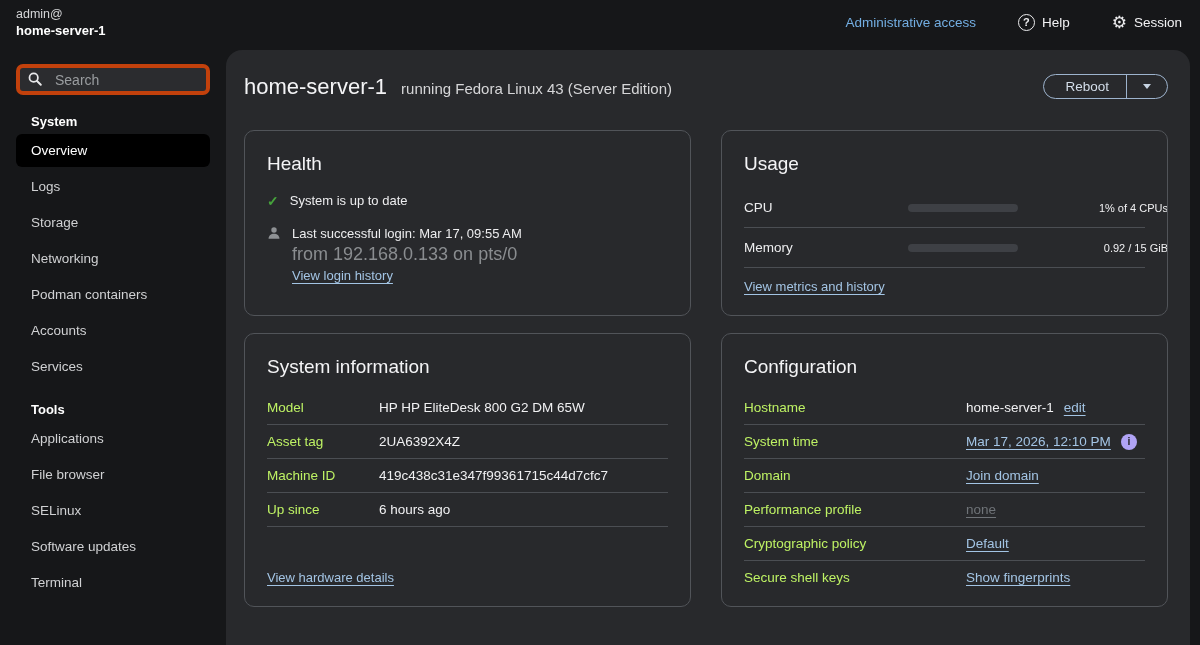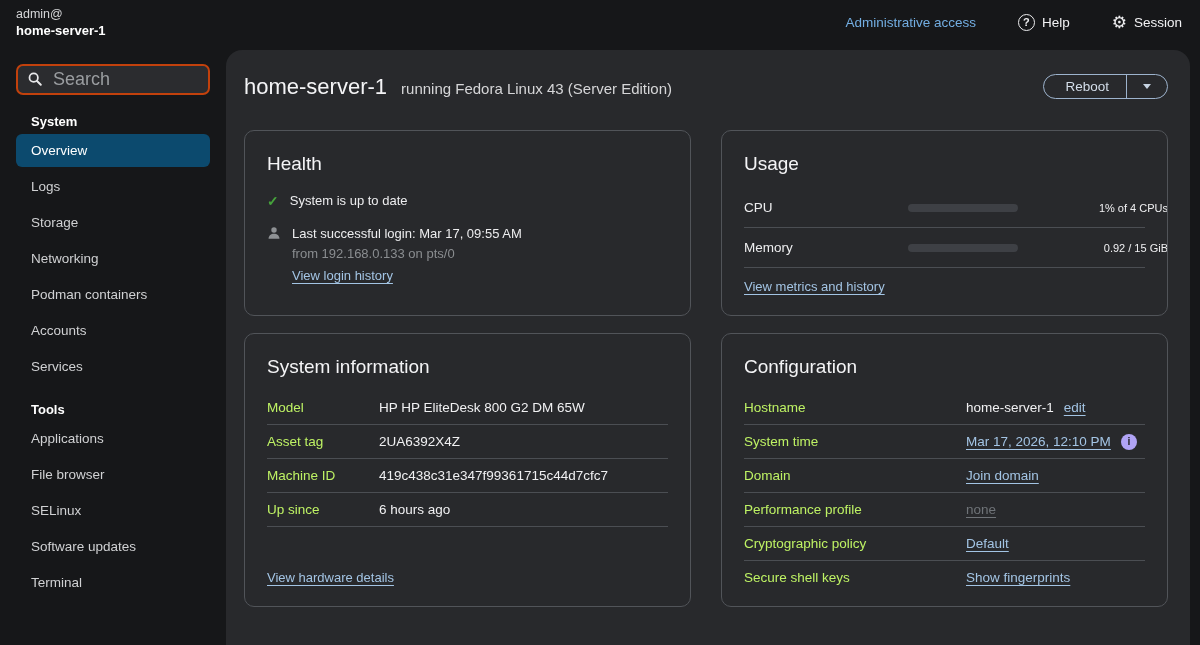--- a/index.html
+++ b/index.html
@@ -21,29 +21,29 @@
   .admin-access { color:#73aee2; font-size:13.5px; text-decoration:none; }
   .util { display:flex; align-items:center; gap:7px; font-size:13.5px; color:#f2f2f4; cursor:pointer; }
   .qmark { width:17px; height:17px; border:1.6px solid #ededef; border-radius:50%;
            display:flex; align-items:center; justify-content:center;
            font-size:11px; font-weight:700; color:#ededef; }
   .gear { font-size:17px; line-height:17px; color:#ededef; }
 
   
   .sidebar { position:absolute; top:50px; left:0; width:226px; bottom:0; }
   .search-wrap { position:relative; margin:14px 16px 0 16px; }
-  .search-input { width:100%; height:31px; background:#2b2c2f; border:2px solid #c2410c;
-                  border-radius:7px; color:#c8c9cb; font-size:18px; padding:0 10px 0 35px;
+  .search-input { width:100%; height:31px; background:#2b2c2f; border:4px solid #c2410c;
+                  border-radius:7px; color:#c8c9cb; font-size:14px; padding:0 10px 0 35px;
                   font-family:"Liberation Sans", sans-serif; outline:none; }
   .search-input::placeholder { color:#9a9da0; }
   .search-icon { position:absolute; left:12px; top:8px; }
   .nav-section-label { margin:19px 16px 5px 31px; font-size:13px; font-weight:700; color:#ffffff; }
   .nav-item { margin:3px 16px; padding:8px 15px; border-radius:6px; font-size:13.5px;
               color:#d0d1d3; cursor:pointer; line-height:17px; }
-  .nav-item.selected { background:#0c4a6e; color:#ffffff; }
+  .nav-item.selected { background:#000000; color:#ffffff; }
 
   
   .main { position:absolute; top:50px; left:226px; right:10px; bottom:0;
           background:#28292c; border-radius:16px 16px 0 0; padding:20px 22px 0 18px; }
   .page-header { display:flex; justify-content:space-between; align-items:center; height:33px; }
   .title-group { display:flex; align-items:baseline; gap:14px; }
   .page-title { font-size:22px; font-weight:400; color:#f4f4f6; }
   .page-subtitle { font-size:15px; font-weight:400; color:#d6d6d8; }
   .reboot-group { display:flex; align-items:stretch; height:25px; border:1px solid #9db3cd;
                   border-radius:17px; color:#d3dde9; overflow:hidden; }
@@ -58,21 +58,21 @@
   .cards { margin-top:27px; display:grid; grid-template-columns:1fr 1fr;
            grid-template-rows:186px 274px; gap:17px 30px; }
   .card { background:#28292c; border:1px solid #515459; border-radius:10px;
           padding:21px 22px; display:flex; flex-direction:column; overflow:hidden; }
   .card-title { font-size:19px; font-weight:400; color:#f4f4f6; line-height:24px; }
 
   
   .health-row { display:flex; gap:11px; margin-top:17px; font-size:13px; color:#ededef; align-items:flex-start; }
   .check-icon { color:#46a33c; font-size:14px; font-weight:700; line-height:16px; }
   .login-main { line-height:16px; }
-  .login-from { margin-top:4px; font-size:13px; color:#8a8d90; line-height:16px; }
+  .login-from { margin-top:4px; font-size:18px; color:#8a8d90; line-height:16px; }
   .link { color:#a3c4e4; font-size:13px; text-decoration:underline; text-underline-offset:3px; }
   .login-link { display:inline-block; margin-top:6px; }
 
   
   .usage-table { margin-top:12px; }
   .usage-row { display:grid; grid-template-columns:164px 1fr 150px; align-items:center;
                padding:12px 0; border-bottom:1px solid #4b4e53; }
   .usage-label { font-size:13.5px; color:#ededef; }
   .bar-track { width:110px; height:8px; background:#3e4045; border-radius:4px; overflow:hidden; }
   .bar-fill { height:100%; background:#73a1d8; border-radius:4px; min-width:2px; }

